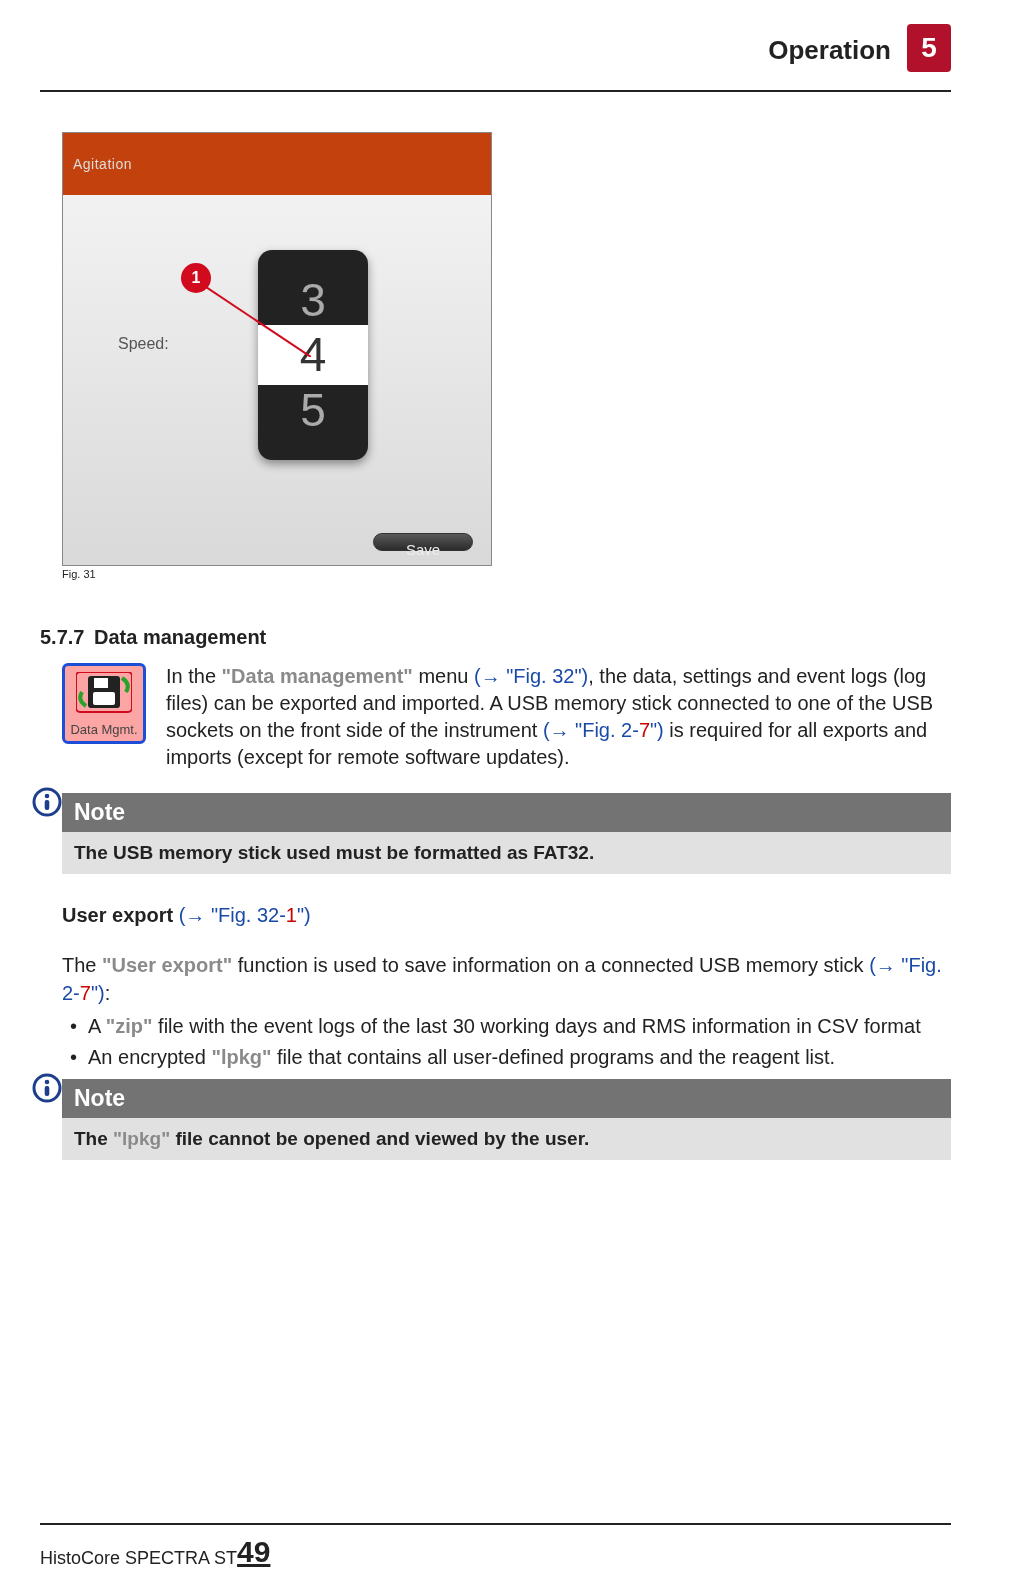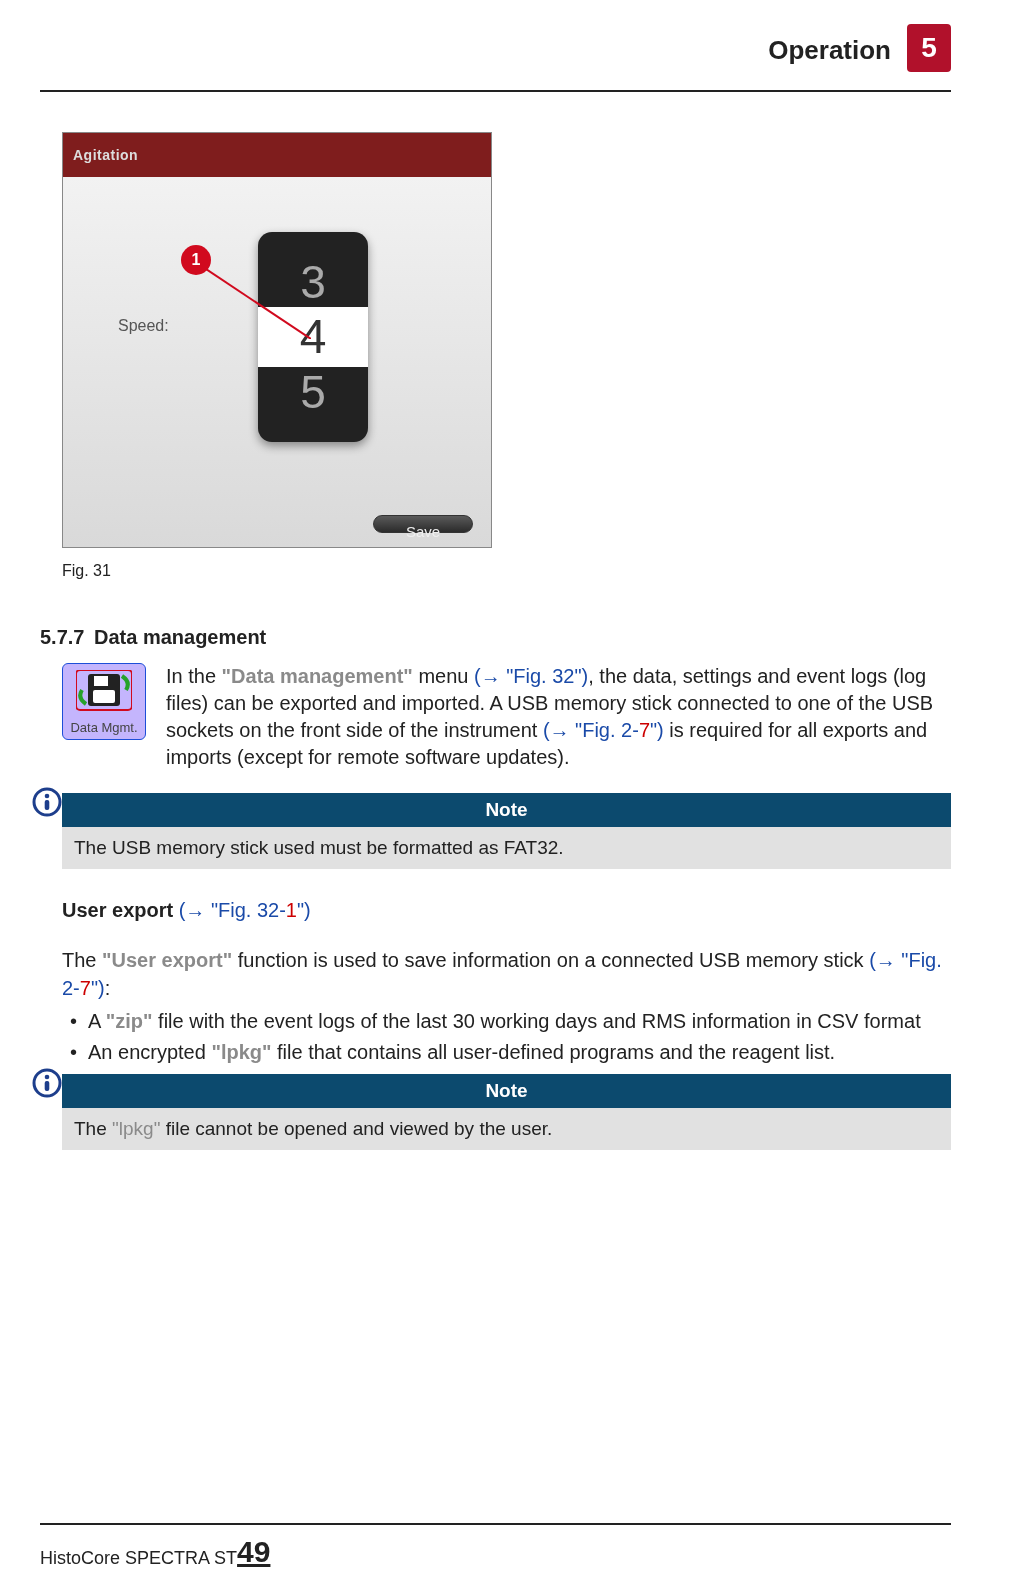--- a/index.html
+++ b/index.html
@@ -48,25 +48,25 @@
 
   
   .agitation-box {
     width: 430px;
     margin-left: 22px;
     border: 1px solid #888;
     background: #e8e8e8;
     position: relative;
   }
   .agitation-title {
-    background: #7f1d1d;
+    background: #c2410c;
     color: #ddd;
     font-size: 14px;
-    padding: 14px 10px;
-    font-weight: bold;
+    padding: 23px 10px;
+    font-weight: normal;
     letter-spacing: .5px;
   }
   .agitation-body {
     height: 370px;
     position: relative;
     background: linear-gradient(#f2f2f2,#d9d9d9);
   }
   .speed-label {
     position: absolute;
     left: 55px;
@@ -122,52 +122,52 @@
   }
   .callout-line {
     position: absolute;
     left: 140px;
     top: 90px;
     width: 108px;
     height: 72px;
     z-index: 2;
     pointer-events: none;
   }
-  .fig-caption { font-size: 16px; margin: 14px 0 0 22px; }
+  .fig-caption { font-size: 11px; margin: 2px 0 0 22px; }
 
   .section-row { display:flex; gap:2px; margin: 46px 0 14px 0; font-weight:bold; font-size:20px;}
   .section-num { min-width:52px; }
   .intro-row { display:flex; gap:20px; margin-left:22px; align-items:flex-start; }
   .data-mgmt-icon {
     width: 84px;
     flex: 0 0 84px;
-    border: 1px solid #1d4ed8;
+    border: 3px solid #1d4ed8;
     border-radius: 6px;
-    background: #c4b5fd;
+    background: #fca5a5;
     text-align: center;
     padding: 6px 4px 4px;
   }
   .data-mgmt-icon svg { display:block; margin:0 auto; }
   .data-mgmt-icon .lbl { font-size: 13px; color:#444; margin-top:4px; }
   .intro-text { font-size: 20px; line-height: 1.35; flex:1; }
   .gray-bold { color:#8a8a8a; font-weight:bold; }
   .blue-link { color:#1a4aa8; }
   .red-num { color:#c00; }
 
   .note-block { margin: 22px 0 0 22px; position:relative; }
   .note-icon {
     position:absolute; left:-30px; top:-6px;
     width:30px; height:30px;
   }
   .note-header {
-    background:#0c4a6e; color:#fff; font-weight:bold;
-    padding:6px 12px; font-size:19px;text-align:center;
+    background:#737373; color:#fff; font-weight:bold;
+    padding:6px 12px; font-size:23px;
   }
   .note-body {
-    background:#e1e1e1; padding:10px 12px; font-weight:normal; font-size:19px;
+    background:#e1e1e1; padding:10px 12px; font-weight:bold; font-size:19px;
   }
 
   .sub-h { margin:30px 0 0 22px; font-weight:bold; font-size:20px; }
   .para { margin:24px 0 0 22px; font-size:20px; line-height:1.4; }
   ul.bullets { margin:4px 0 0 30px; font-size:20px; line-height:1.55; }
   ul.bullets li { list-style: none; position:relative; padding-left:18px; }
   ul.bullets li:before { content:"•"; position:absolute; left:0; }
 
   .footer {
     position:absolute;

